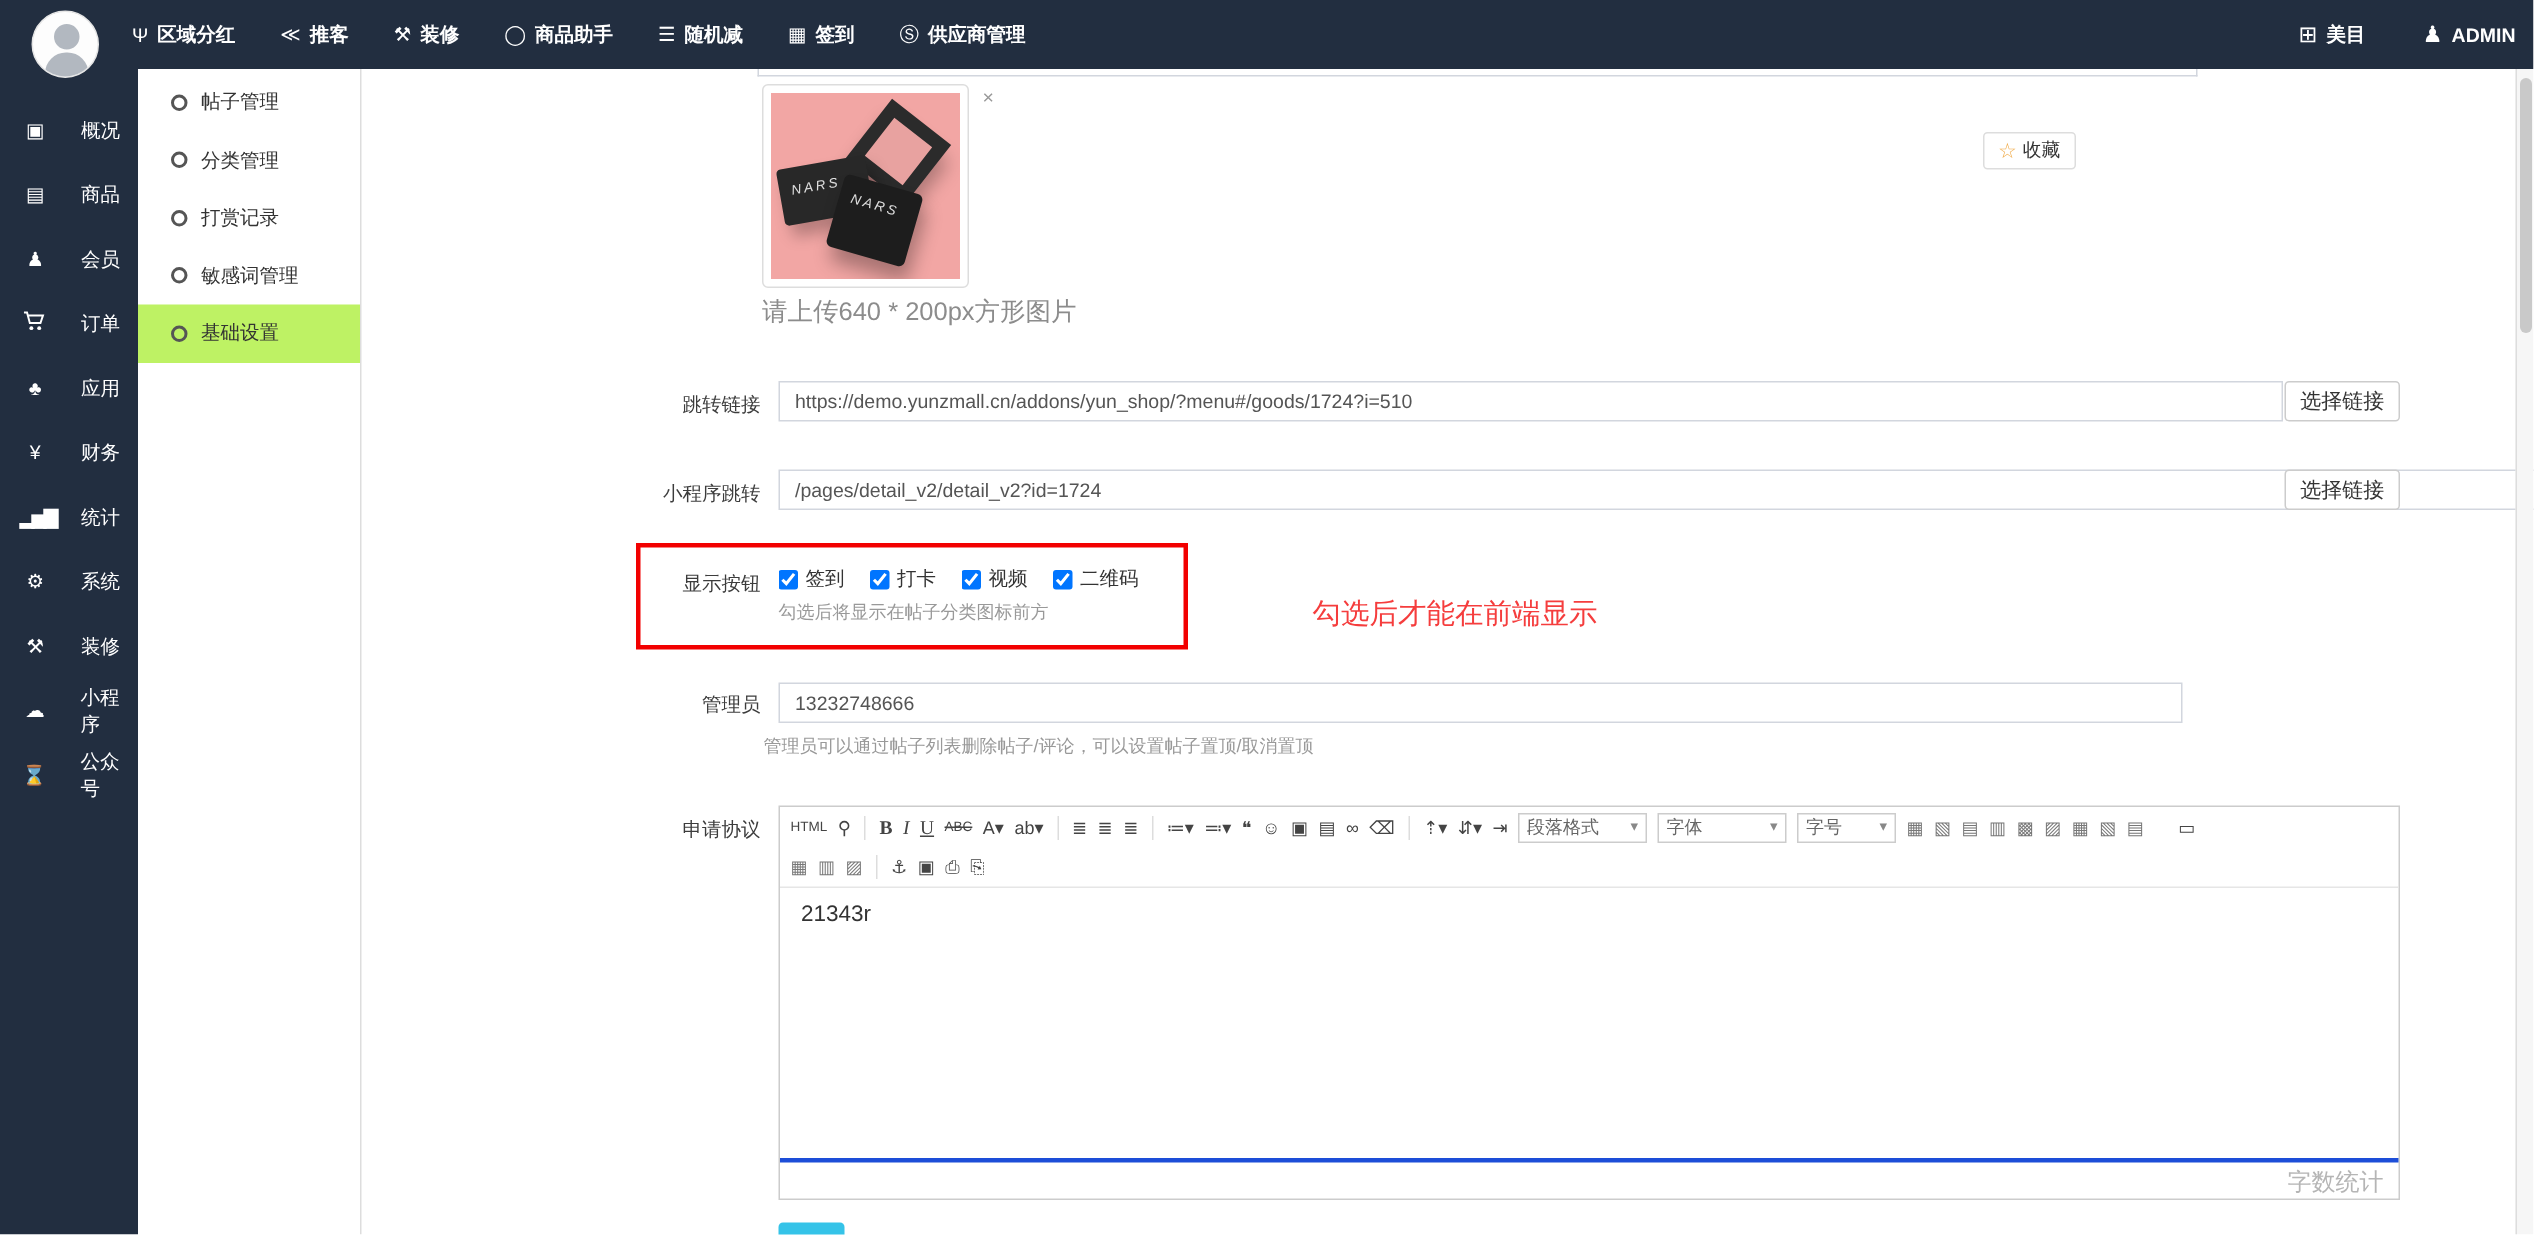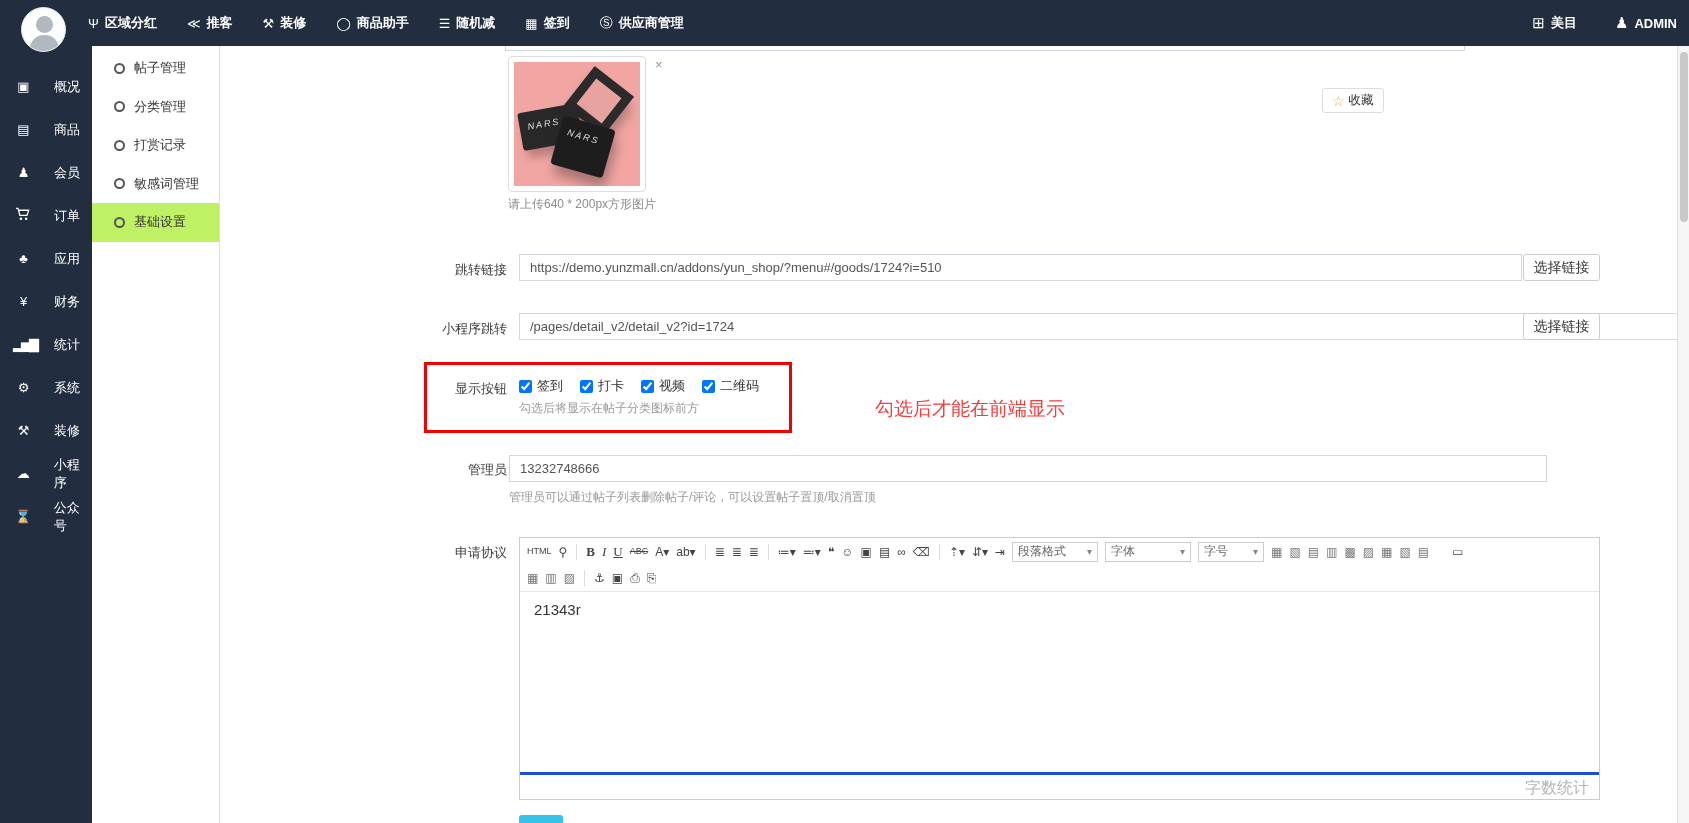--- a/index.html
+++ b/index.html
@@ -23,21 +23,21 @@
   .avatar::before { content:""; position:absolute; left:14px; top:8px; width:17px; height:17px; border-radius:50%; background:#b2b8c0; }
   .avatar::after { content:""; position:absolute; left:8px; top:27px; width:29px; height:18px; border-radius:14px 14px 0 0; background:#b2b8c0; }
 
   
   .sidebar { position:absolute; left:0; top:46px; width:92px; bottom:0; background:#222e40; padding-top:19px; z-index:4; }
   .side-item { height:43px; display:flex; align-items:center; padding-left:13px; cursor:pointer; color:#fff; }
   .side-ic { width:19px; text-align:center; margin-right:5px; font-size:13px; color:#fff; letter-spacing:-2px; }
   .side-label { font-size:13px;margin-left:17px; }
 
   
-  .subnav { position:absolute; left:92px; top:46px; width:128px; bottom:0; background:#fff; border-right:1px solid #ddd; padding-top:3px; z-index:3; }
+  .subnav { position:absolute; left:92px; top:46px; width:149px; bottom:0; background:#fff; border-right:1px solid #ddd; padding-top:3px; z-index:3; }
   .sub-item { height:38.5px; display:flex; align-items:center; padding-left:22px; gap:9px; font-size:13px; color:#333; cursor:pointer; }
   .sub-item.active { background:#bef264; }
   .circ { width:11px; height:11px; border:2px solid #555; border-radius:50%; flex:0 0 auto; }
 
   
   .main { position:absolute; left:228px; top:46px; right:12px; bottom:0; background:#fff; }
   .flabel { position:absolute; width:110px; text-align:right; font-size:13px; color:#3c3c3c; }
   .txt { position:absolute; height:27px; border:1px solid #d2d6de; background:#fff; font-size:13px; color:#555;
     padding:0 10px; font-family:"Liberation Sans","DejaVu Sans",sans-serif; }
   .btn-link { position:absolute; height:27px; background:#fff; border:1px solid #ccc; border-radius:3px;
@@ -48,21 +48,21 @@
     border-left:1px solid #d2d6de; border-right:1px solid #d2d6de; border-bottom:1px solid #d2d6de; }
 
   
   .thumb-card { position:absolute; left:280px; top:10px; width:138px; height:136px; border:1px solid #ddd; border-radius:4px; padding:5px; background:#fff; cursor:pointer; }
   .thumb-img { position:relative; width:100%; height:100%; background:#f2a6a4; overflow:hidden; }
   .frame-shape { position:absolute; width:50px; height:50px; border:9px solid #2b2b2b; transform:rotate(38deg); right:16px; top:14px; box-shadow:6px 10px 12px rgba(0,0,0,.28); background:#e8a2a0; }
   .compact1 { position:absolute; width:60px; height:38px; background:#282828; border-radius:3px; transform:rotate(-10deg); left:6px; top:46px; box-shadow:4px 8px 10px rgba(0,0,0,.25); }
   .compact2 { position:absolute; width:54px; height:50px; background:#1d1d1d; border-radius:4px; transform:rotate(16deg); left:42px; top:60px; box-shadow:5px 9px 12px rgba(0,0,0,.3); }
   .scribble { position:absolute; left:8px; top:10px; color:rgba(255,255,255,.85); font-size:9px; font-style:italic; letter-spacing:2px; }
   .thumb-close { position:absolute; left:427px; top:12px; font-size:13px; color:#999; cursor:pointer; line-height:1; }
-  .thumb-cap { position:absolute; left:280px; top:150px; font-size:12px; color:#8c8c8c; }
+  .thumb-cap { position:absolute; left:280px; top:150px; font-size:17px; color:#8c8c8c; }
 
   .fav-btn { position:absolute; left:1094px; top:42px; height:25px; padding:0 9px; background:#fff; border:1px solid #ddd; border-radius:3px;
     font-size:12.5px; color:#333; display:flex; align-items:center; gap:4px; cursor:pointer; }
   .fav-btn .star { color:#f0ad4e; font-size:14px; }
 
   
   .cb-row { position:absolute; left:291px; top:331px; display:flex; align-items:center; }
   .cb { display:flex; align-items:center; margin-right:17px; font-size:13px; color:#333; cursor:pointer; }
   .cb input { width:13px; height:13px; margin:0 5px 0 0; }
   .anno-box { position:absolute; left:196px; top:316px; width:368px; height:71px; border:3px solid #f20000; pointer-events:none; }
@@ -270,21 +270,21 @@
         <label class="cb">
           <input type="checkbox" checked="" style="">
           <span>二维码</span>
         </label>
       </div>
     <div class="hint" style="left:291px; top:354px;">勾选后将显示在帖子分类图标前方</div>
     <div class="anno-box"></div>
     <div class="anno-text">勾选后才能在前端显示</div>
 
     <div class="flabel" style="left:169px; top:415px;">管理员</div>
-    <input class="txt" style="left: 281px; top: 409px; width: 1038px;" value="13232748666">
+    <input class="txt" style="left: 291px; top: 409px; width: 936px;" value="13232748666">
     <div class="hint" style="left:281px; top:443px;">管理员可以通过帖子列表删除帖子/评论，可以设置帖子置顶/取消置顶</div>
 
     <div class="flabel" style="left:169px; top:498px;">申请协议</div>
     <div class="editor">
       <div class="tb">
         <span style="display:contents">
           
         <span class="tbtn tx">HTML</span><span class="tbtn">⚲</span><span class="tbtn sep"></span><span class="tbtn bold">B</span><span class="tbtn italic">I</span><span class="tbtn underline">U</span><span class="tbtn tx strike">ABC</span><span class="tbtn">A▾</span><span class="tbtn">ab▾</span><span class="tbtn sep"></span><span class="tbtn">≣</span><span class="tbtn">≣</span><span class="tbtn">≣</span><span class="tbtn sep"></span><span class="tbtn">≔▾</span><span class="tbtn">≕▾</span><span class="tbtn">❝</span><span class="tbtn">☺</span><span class="tbtn">▣</span><span class="tbtn">▤</span><span class="tbtn">∞</span><span class="tbtn">⌫</span><span class="tbtn sep"></span><span class="tbtn">⇡▾</span><span class="tbtn">⇵▾</span><span class="tbtn">⇥</span></span>
         <span style="display:contents">
           

